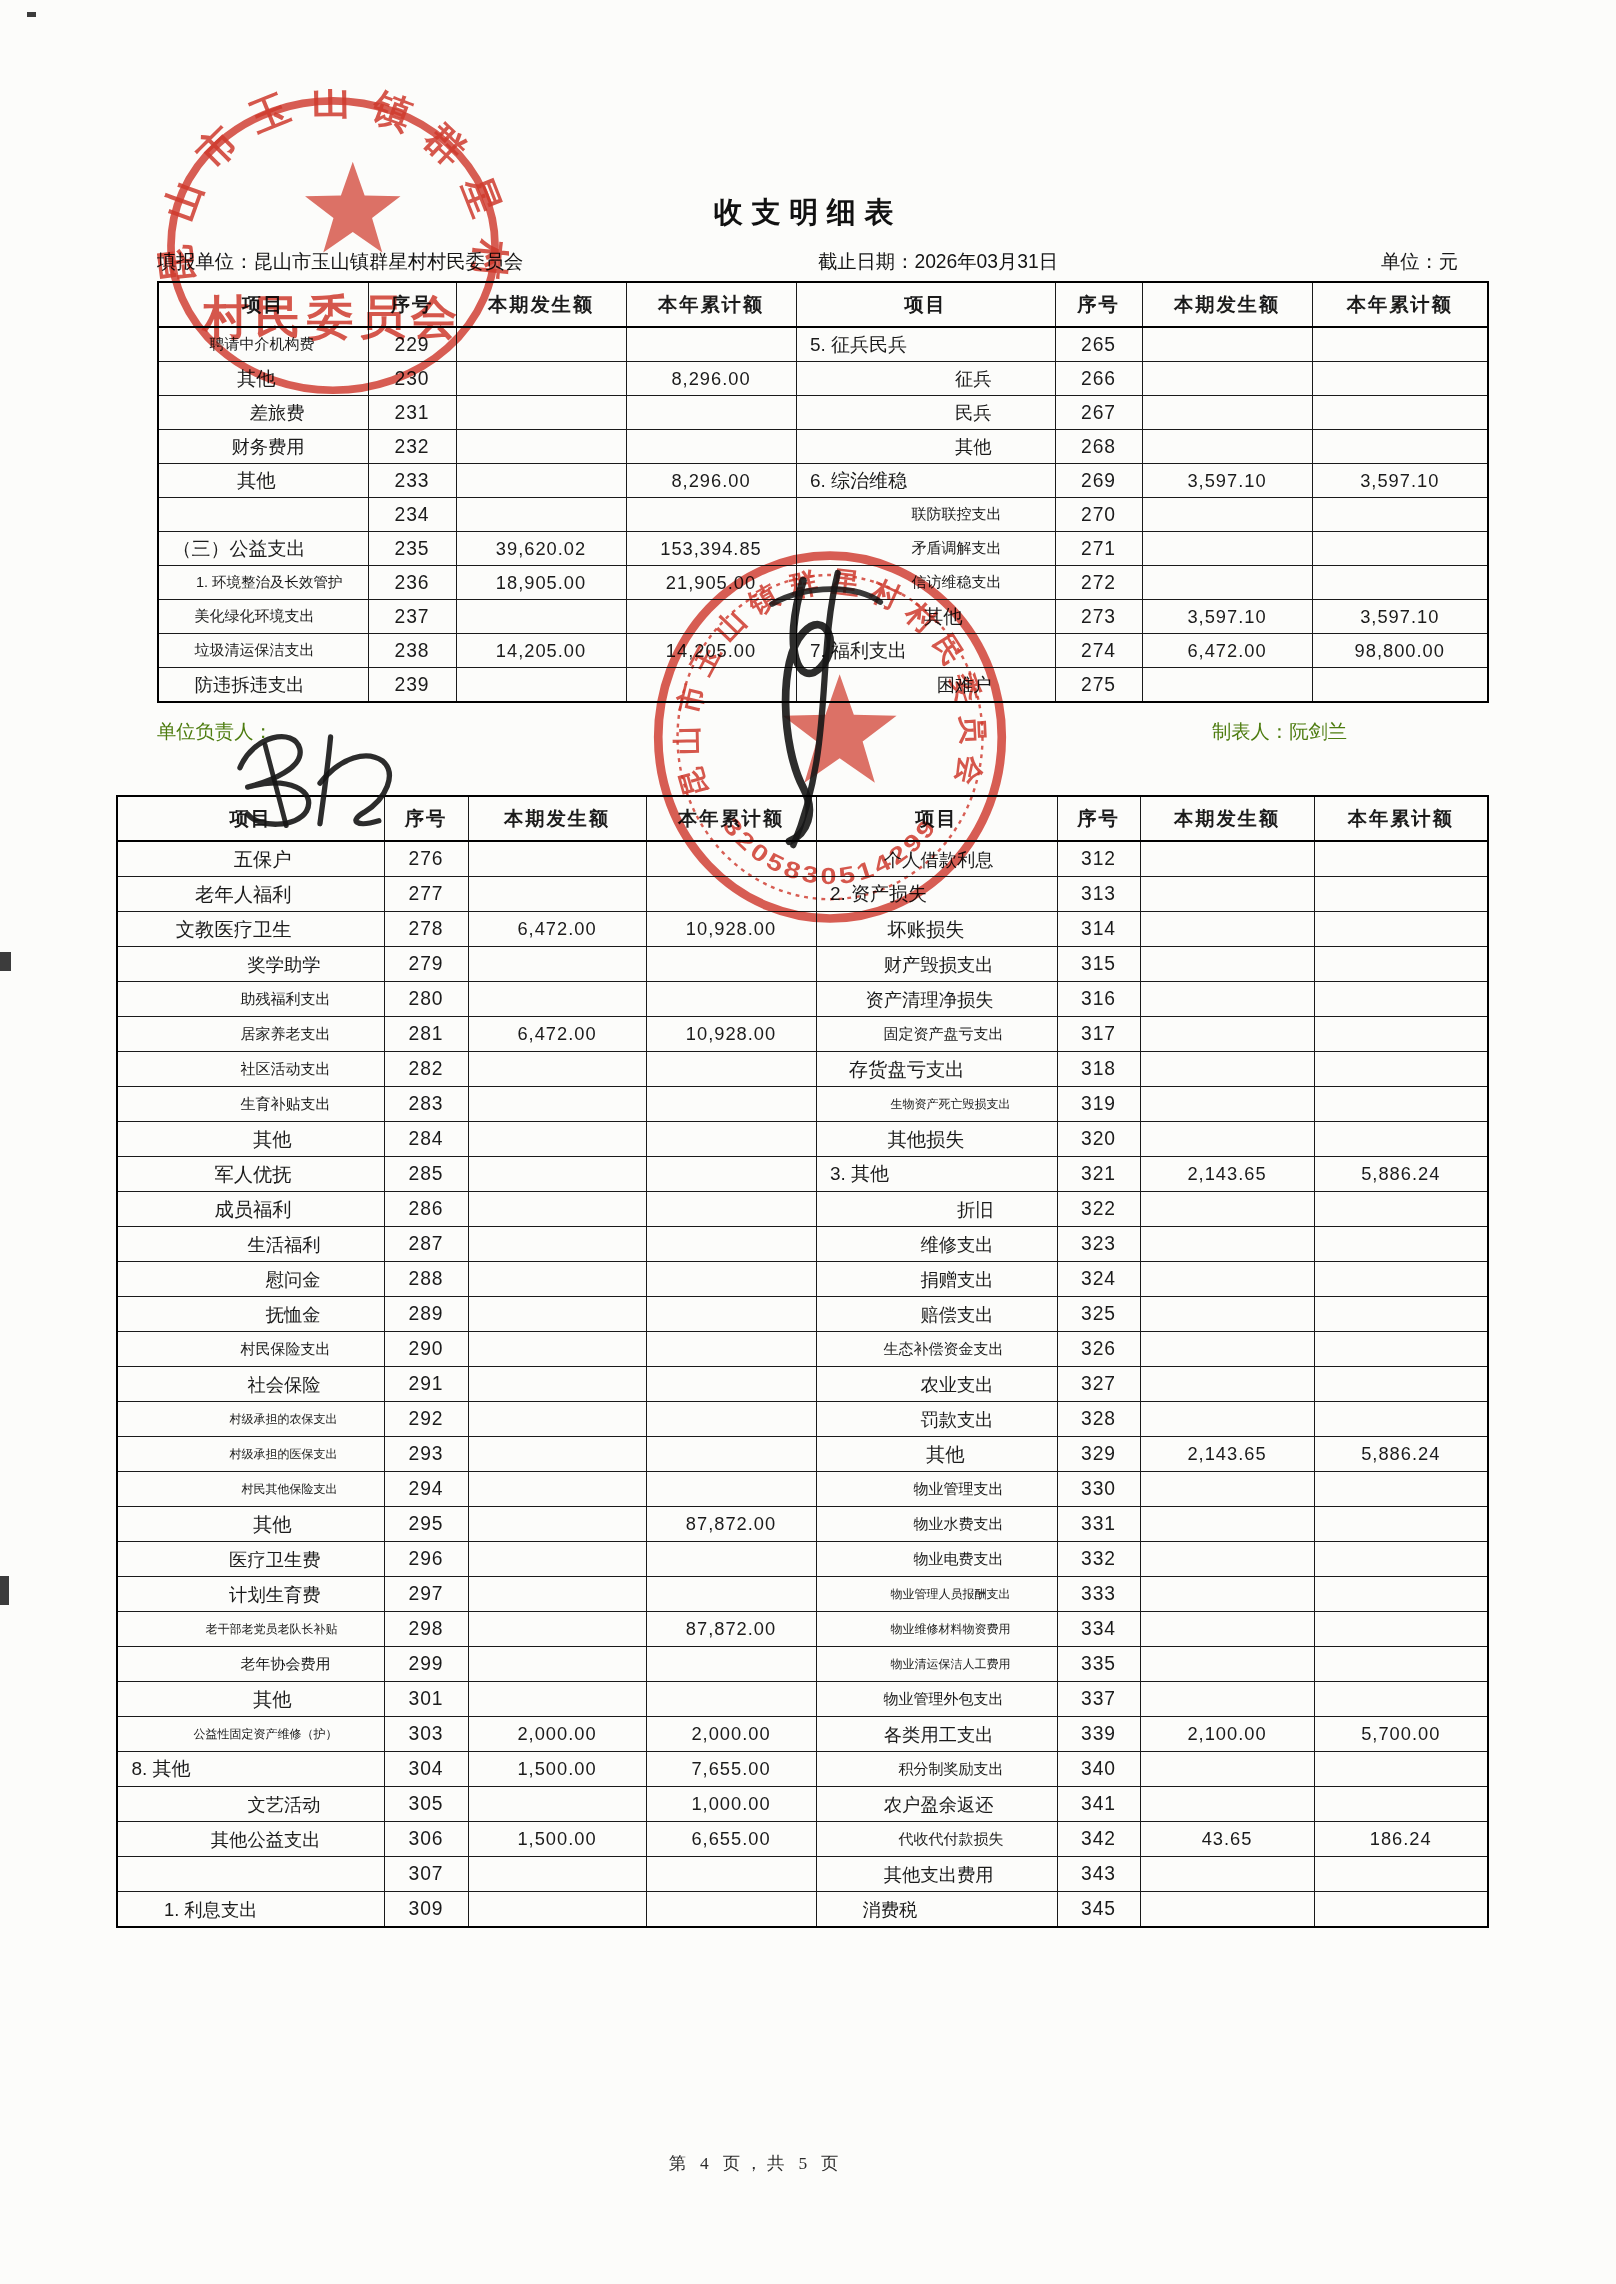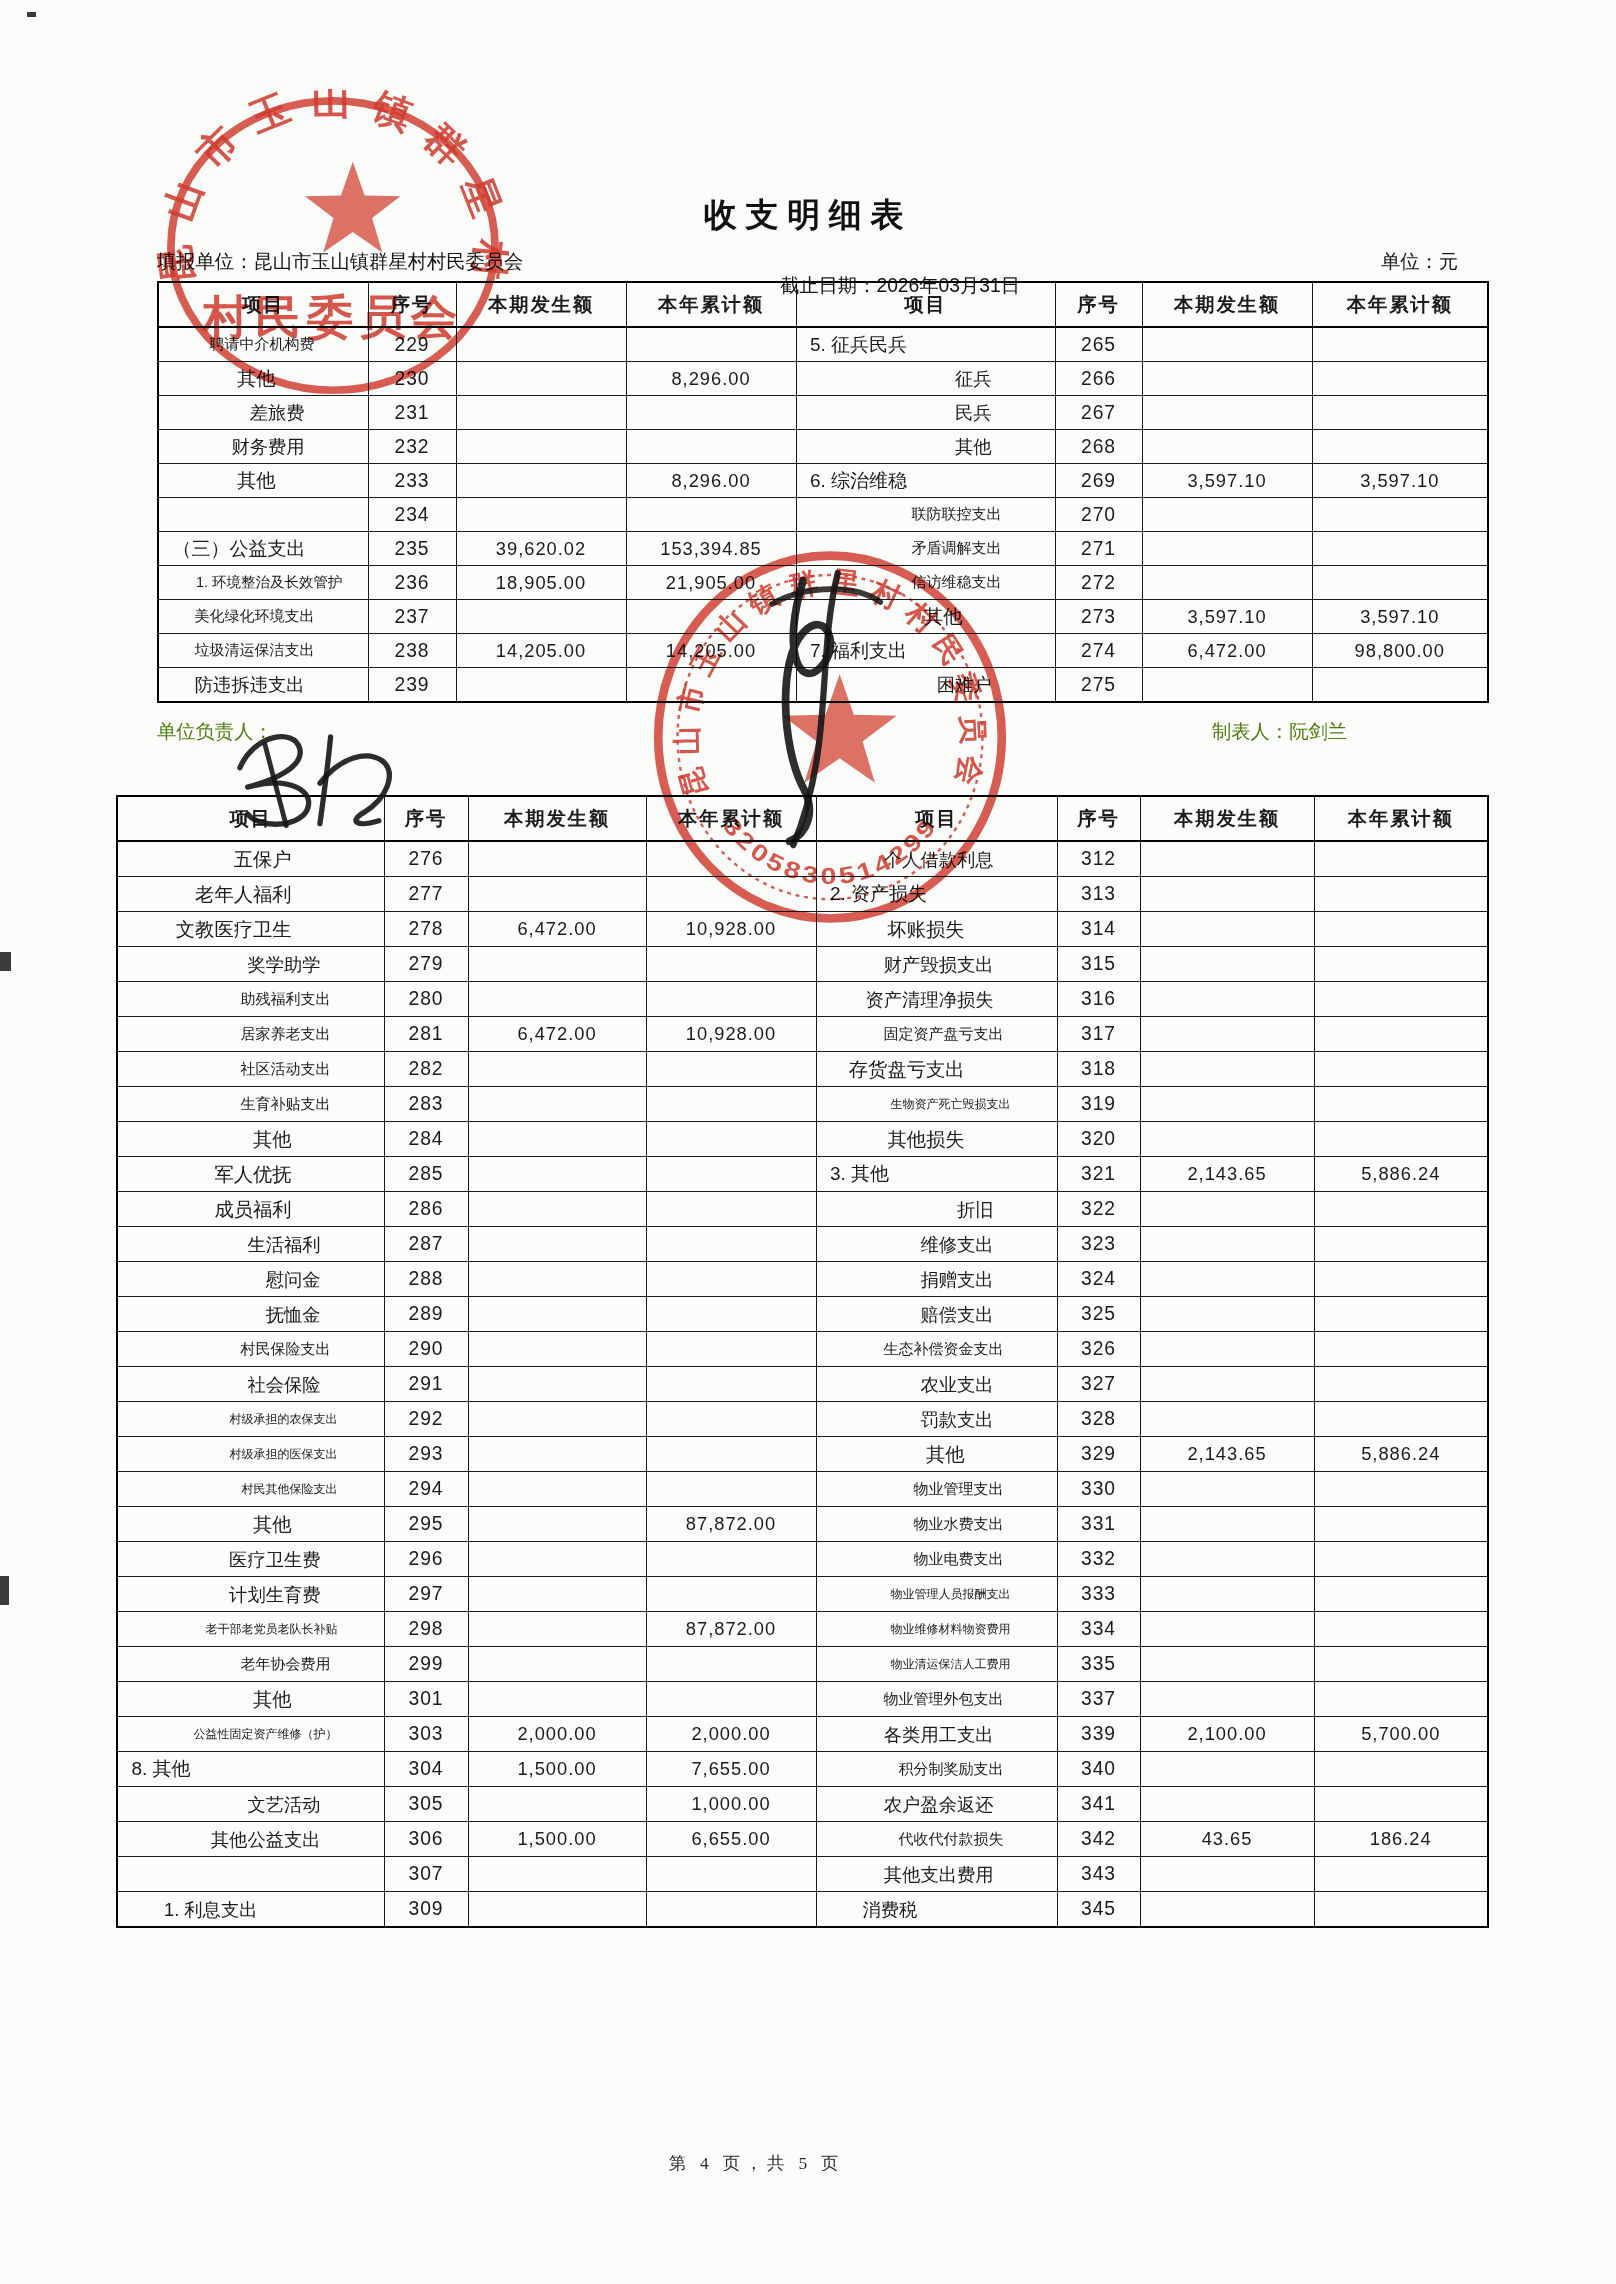--- a/index.html
+++ b/index.html
@@ -3,25 +3,25 @@
 <meta charset="utf-8">
 <style>
   html,body{margin:0;padding:0;background:#ffffff;}
   .page{
     position:relative;width:1616px;height:2284px;margin:0 auto;
     background:#fcfcfa;overflow:hidden;color:#1b1b1b;
     font-family:"Liberation Sans", sans-serif;
   }
   .title{
     position:absolute;left:0;top:193px;width:1616px;text-align:center;
-    font-size:33px;font-weight:700;letter-spacing:8.7px;color:#111;
+    font-size:29px;font-weight:700;letter-spacing:8.7px;color:#111;
   }
   .meta{position:absolute;top:248px;font-size:19.3px;color:#151515;white-space:nowrap;}
   .meta.org{left:157px;}
-  .meta.date{left:780px;margin-top:24px;}
+  .meta.date{left:818px;}
   .meta.unit{left:1381px;}
   .mid-label{position:absolute;top:718px;font-size:19.3px;color:#4d7c0f;white-space:nowrap;}
   .mid-label.manager{left:157px;}
   .mid-label.preparer{left:1212px;}
   table.sheet{
     position:absolute;border-collapse:collapse;table-layout:fixed;
     border:2.9px solid #000;background:transparent;z-index:1;
   }
   table.t1{left:157px;top:281px;width:1330px;}
   table.t2{left:116px;top:795px;width:1371px;}

